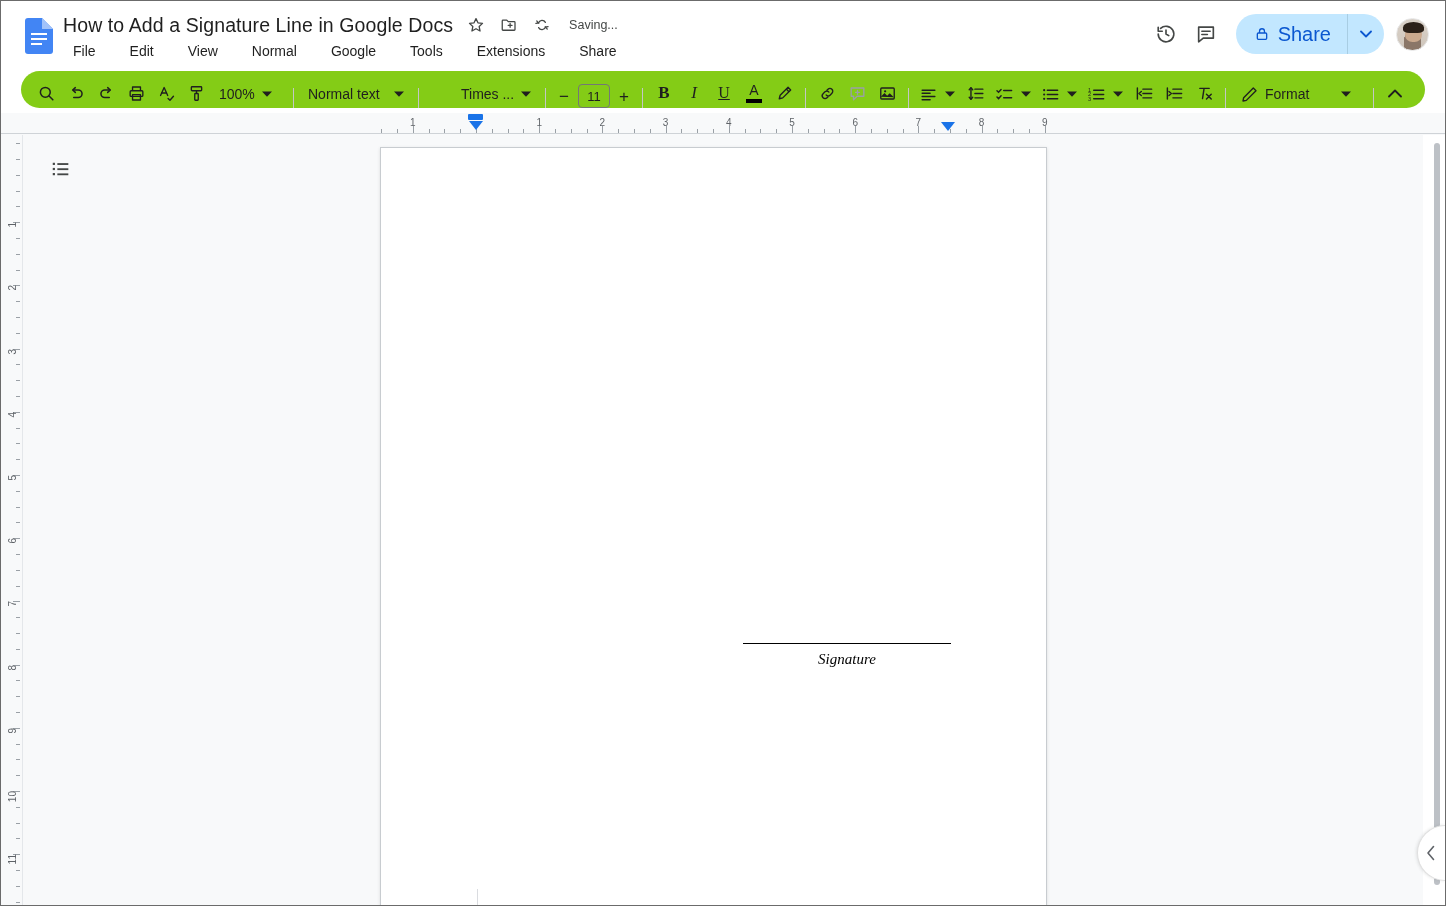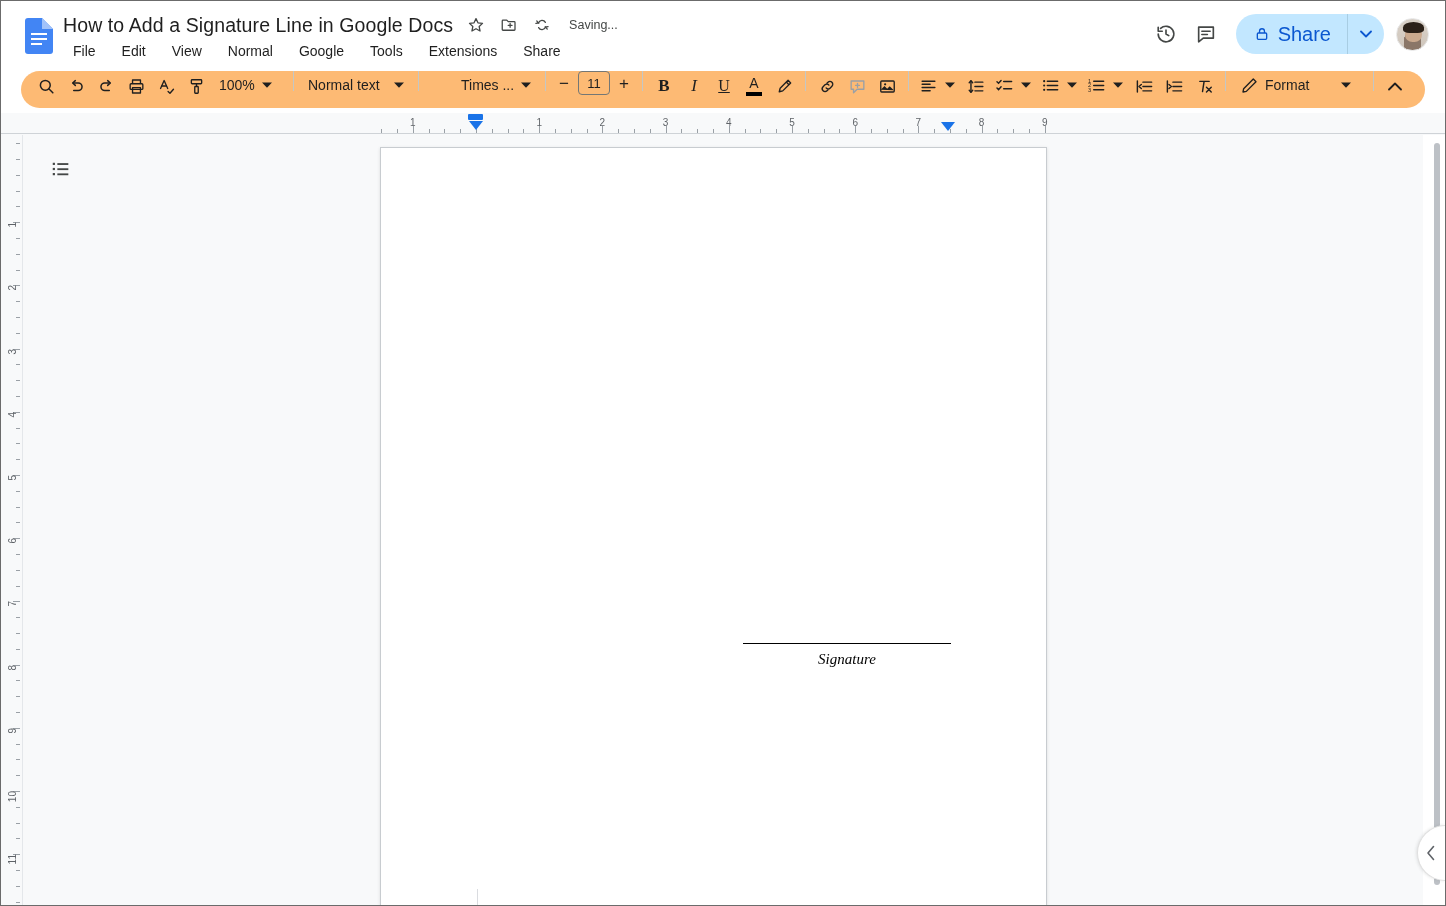--- a/index.html
+++ b/index.html
@@ -41,21 +41,21 @@
     width: 20px; height: 20px; display: inline-flex;
     align-items: center; justify-content: center;
     color: #444746; cursor: pointer;
   }
   .saving-text {
     font-size: 12.5px; color: #444746; margin-left: 4px;
     white-space: nowrap;
   }
   .menubar {
     position: absolute; left: 63px; top: 40px;
-    display: flex; gap: 8px;
+    display: flex; gap: 16px;
   }
   .menu-item {
     font-size: 14px; color: #1f1f1f;
     padding: 1px 9px; border-radius: 4px; cursor: pointer;
     white-space: nowrap; line-height: 18px;
   }
 
   .header-right {
     position: absolute; right: 16px; top: 10px;
     display: flex; align-items: center; gap: 0px; height: 46px;
@@ -94,22 +94,22 @@
   .avatar::before {
     content:""; position:absolute; left:6px; top:3px;
     width: 21px; height: 11px; border-radius: 50% 50% 30% 30%;
     background: #2b2119; z-index: 2;
   }
 
   
   .toolbar {
     position: absolute; left: 20px; top: 70px;
     width: 1404px; height: 37px;
-    background: #fdba74; border-radius: 19px;
-    display: flex; align-items: flex-start;
+    background: #84cc16; border-radius: 19px;
+    display: flex; align-items: flex-end;
     padding: 0 10px;
   }
   .tb-btn {
     width: 30px; height: 30px; border-radius: 4px;
     display: flex; align-items: center; justify-content: center;
     cursor: pointer; color: #1f1f1f; flex: none;
   }
   .tb-sep {
     width: 1px; height: 20px; background: #c4c7c5; margin: 0 6px; flex: none;
   }

